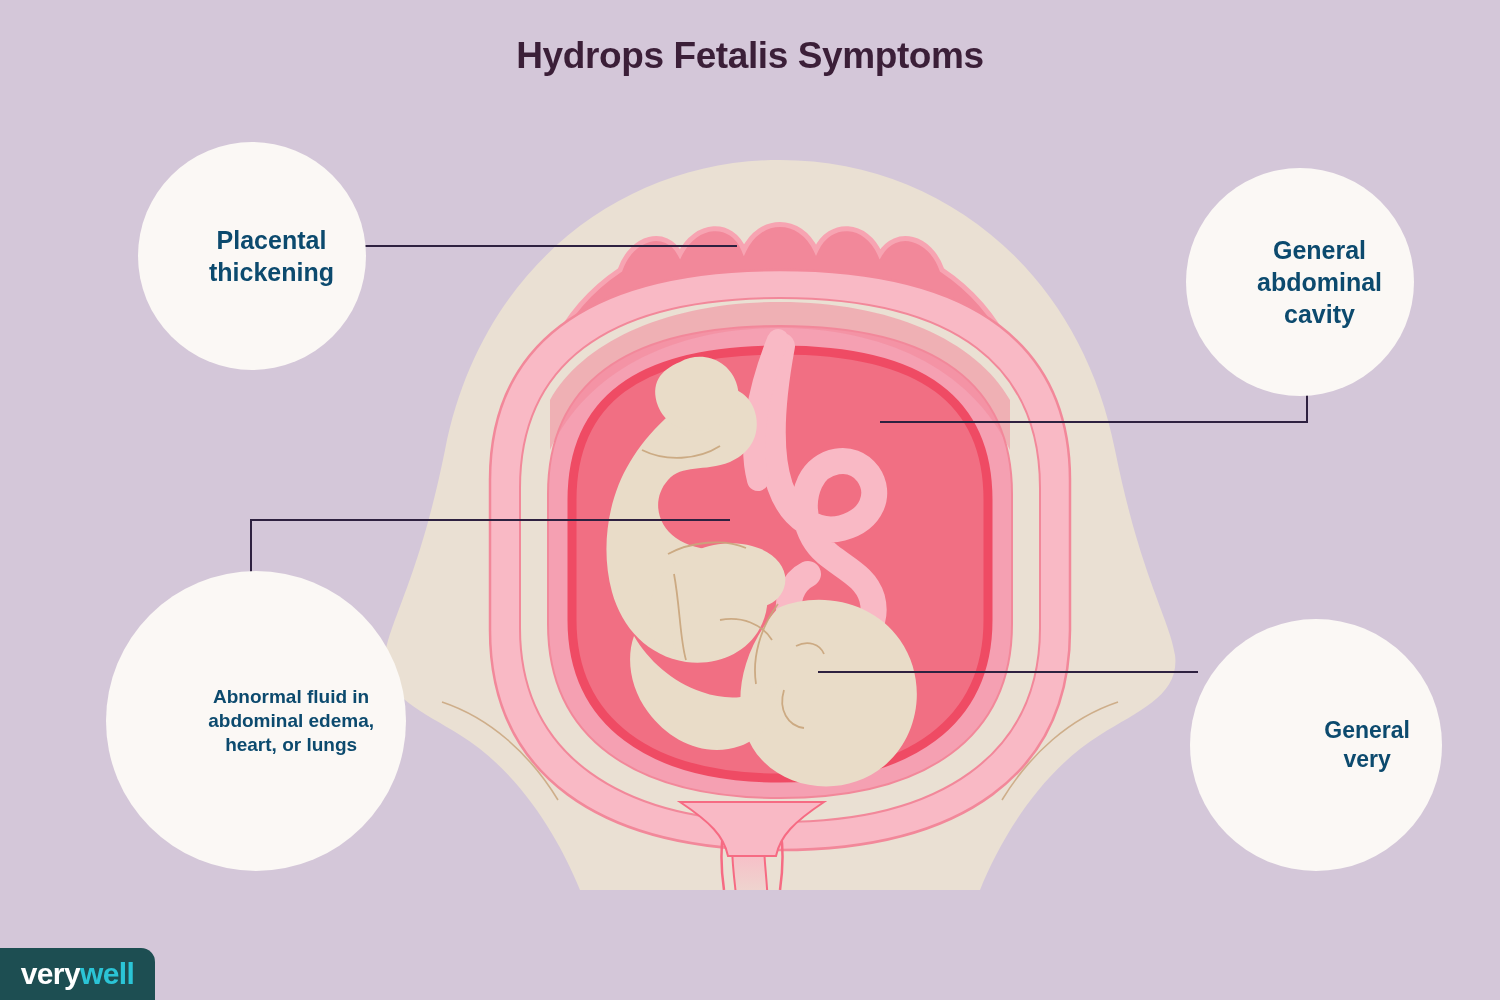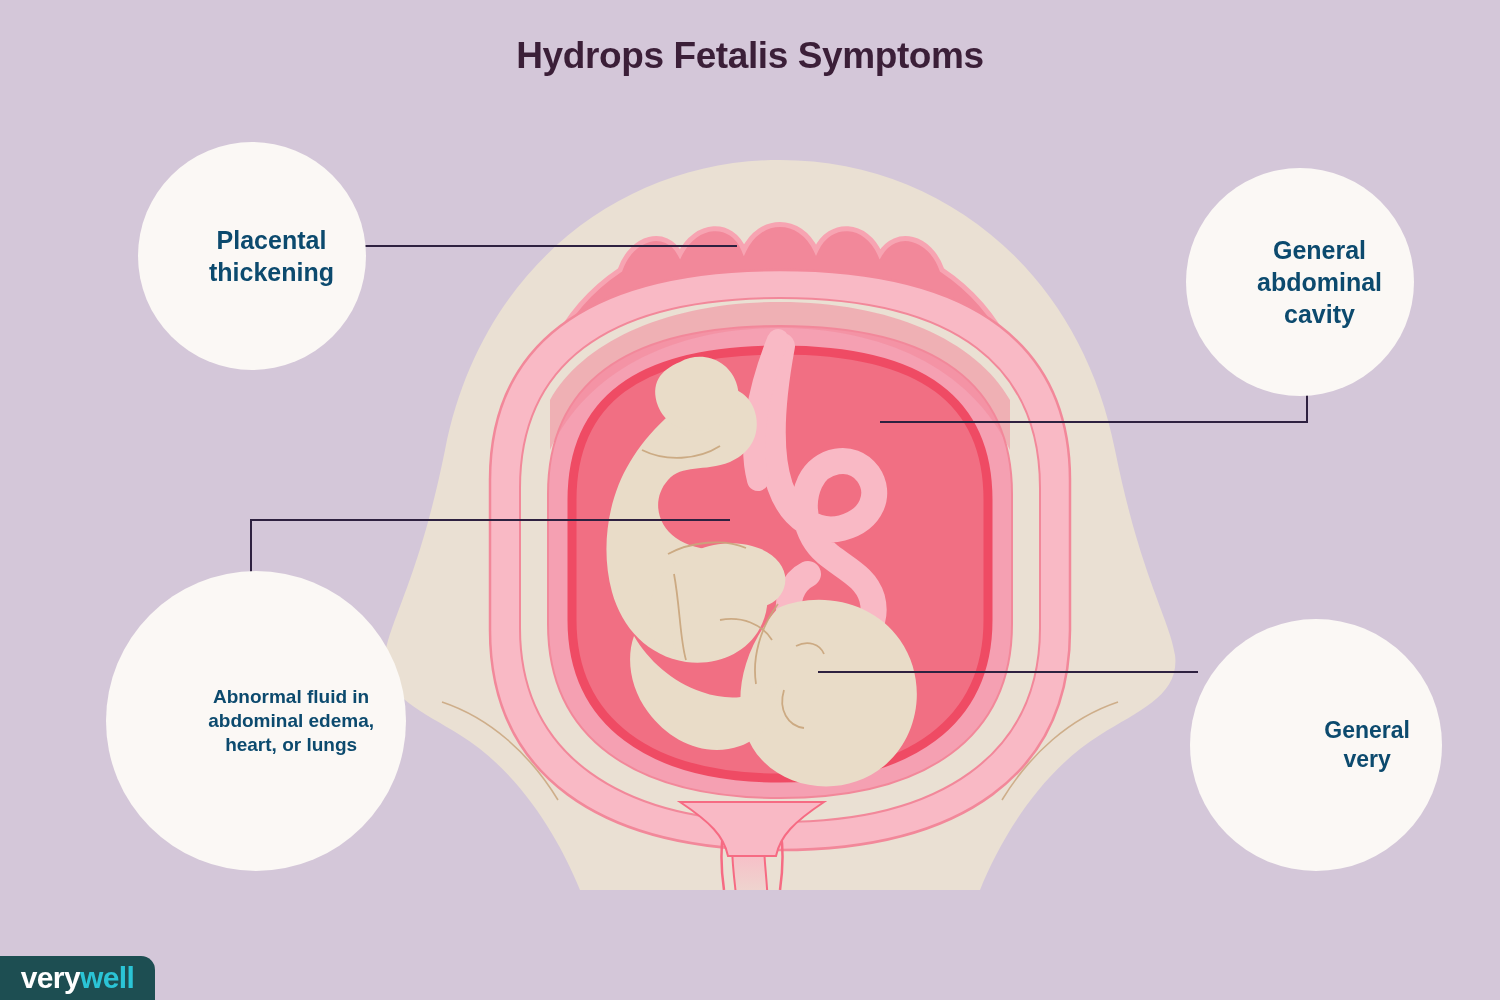--- a/index.html
+++ b/index.html
@@ -70,21 +70,21 @@
   #bubble-abnormal   { left: 106px;  top: 571px; width: 300px; height: 300px; font-size: 19px; }
   #bubble-excess     { left: 1186px; top: 168px; width: 228px; height: 228px; font-size: 25px; }
   #bubble-edema      { left: 1190px; top: 619px; width: 252px; height: 252px; font-size: 23px; }
 
   
   #logo {
     position: absolute;
     left: 0;
     bottom: 0;
     width: 155px;
-    height: 44px;
+    height: 52px;
     background: #1d4e52;
     border-top-right-radius: 14px;
     display: flex;
     align-items: center;
     justify-content: center;
   }
   #logo .logo-text {
     font-size: 30px;
     font-weight: bold;
     letter-spacing: -0.6px;

